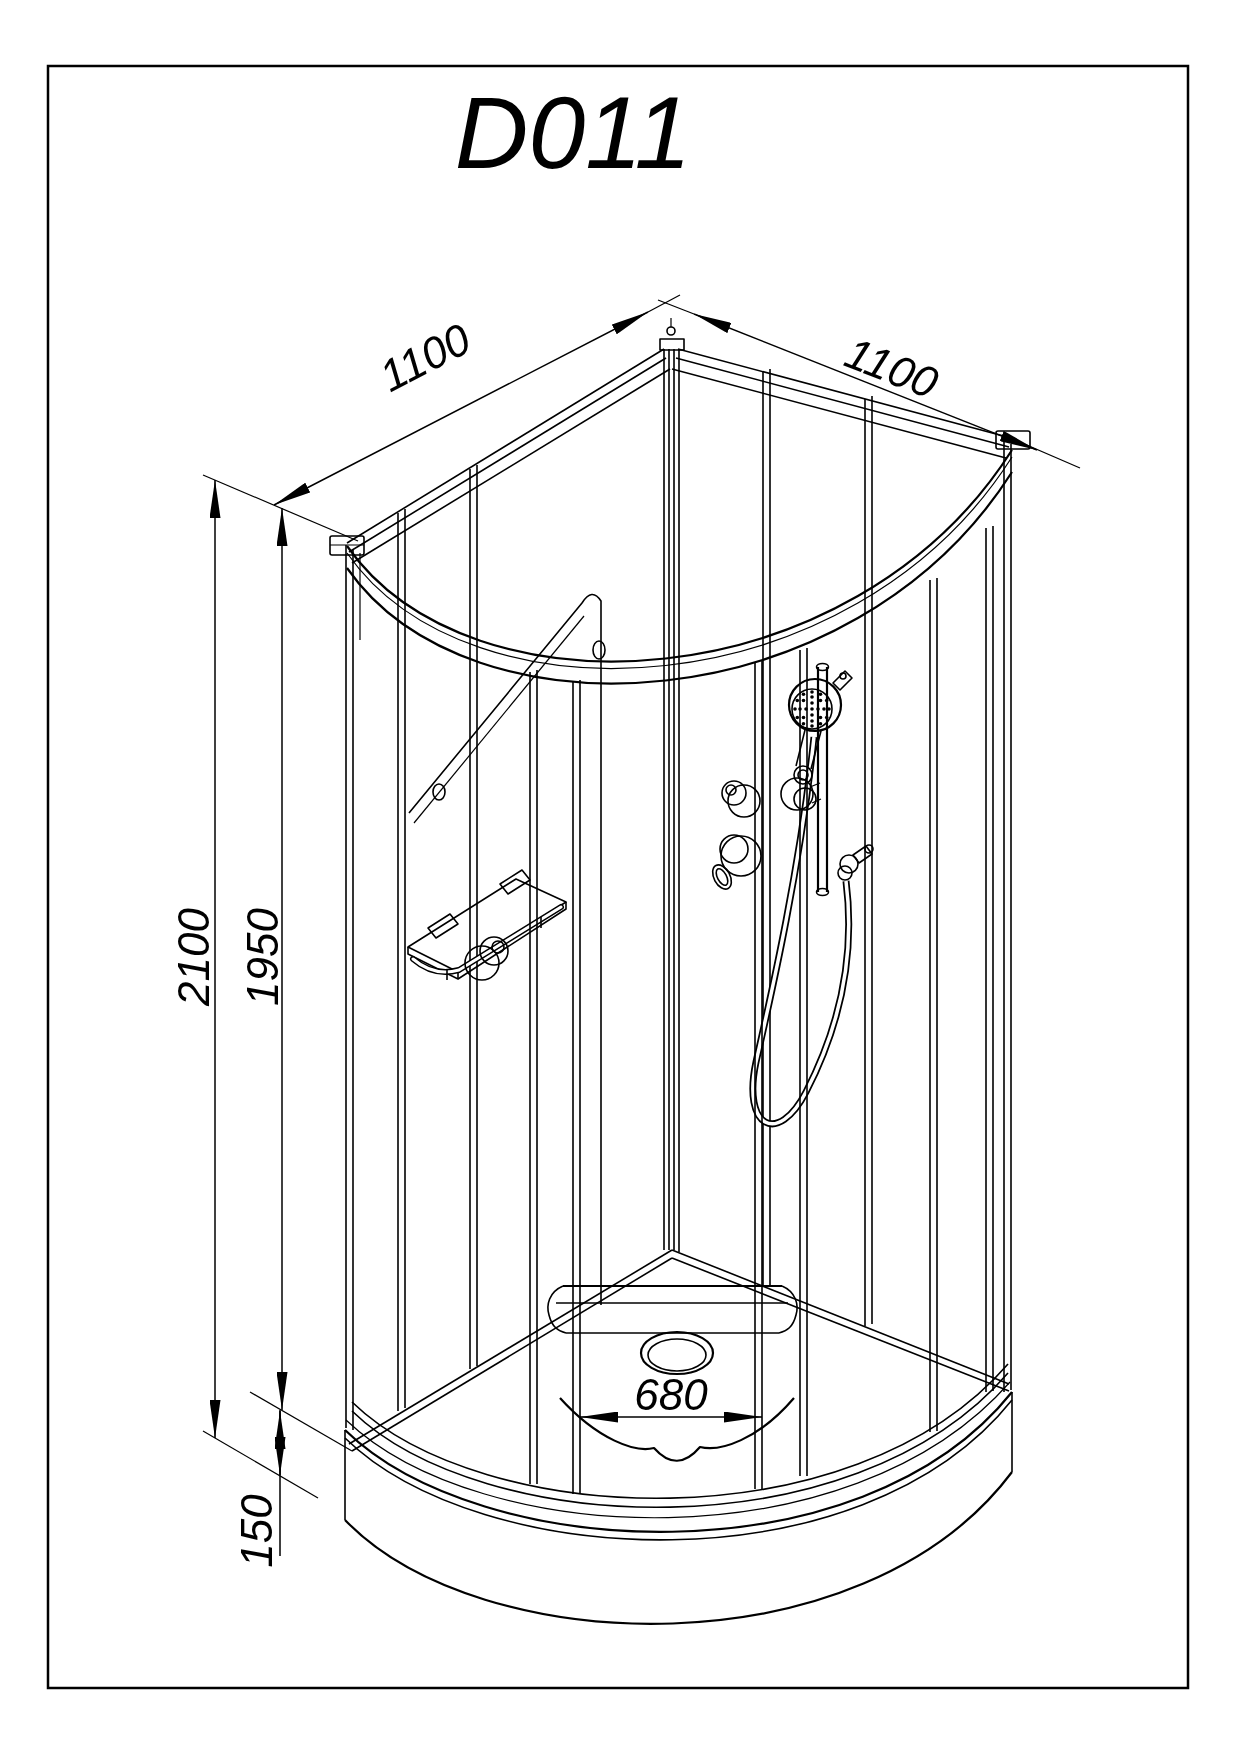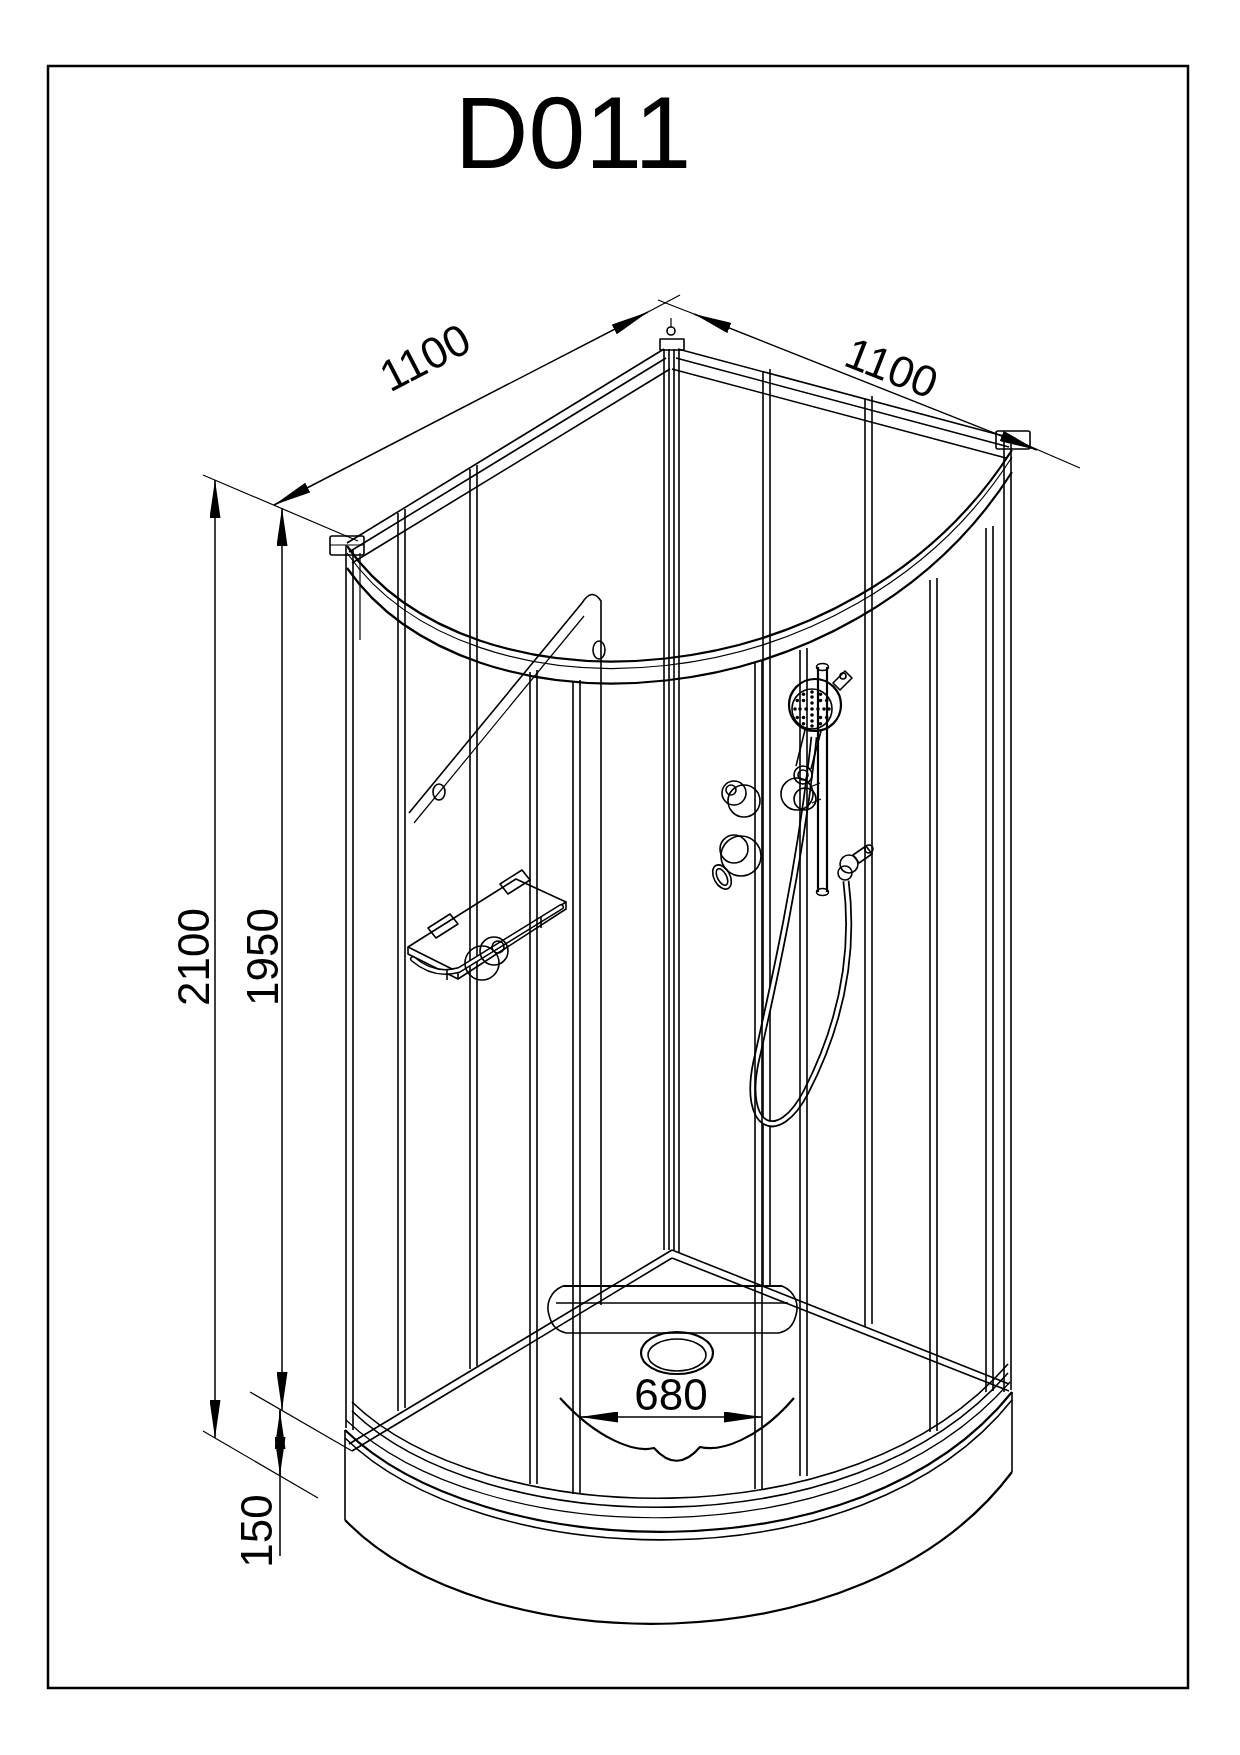--- a/index.html
+++ b/index.html
@@ -1,17 +1,17 @@
 <!DOCTYPE html>
 <html><head>
 <meta charset="utf-8">
 <style>
   html,body{margin:0;padding:0;background:#ffffff;}
   body{width:1240px;height:1755px;font-family:"Liberation Sans",sans-serif;}
-  .sheet{position:relative;width:1240px;height:1755px;background:#fff;}
+  .sheet{position:relative;width:1240px;height:1755px;background:#fff;font-style:italic;}
   svg{display:block;}
   .ln{stroke:#000;fill:none;stroke-width:1.6;}
   .ln2{stroke:#000;fill:none;stroke-width:2.2;}
   .thin{stroke:#000;fill:none;stroke-width:1.2;}
   .dimln{stroke:#000;fill:none;stroke-width:1.5;}
   .fillb{fill:#000;stroke:none;}
   .tube-out{stroke:#000;fill:none;stroke-width:7;}
   .tube-in{stroke:#fff;fill:none;stroke-width:3.5;}
   .railtube-out{stroke:#000;fill:none;stroke-width:6;stroke-linecap:round;}
   .railtube-in{stroke:#fff;fill:none;stroke-width:3;stroke-linecap:round;}

